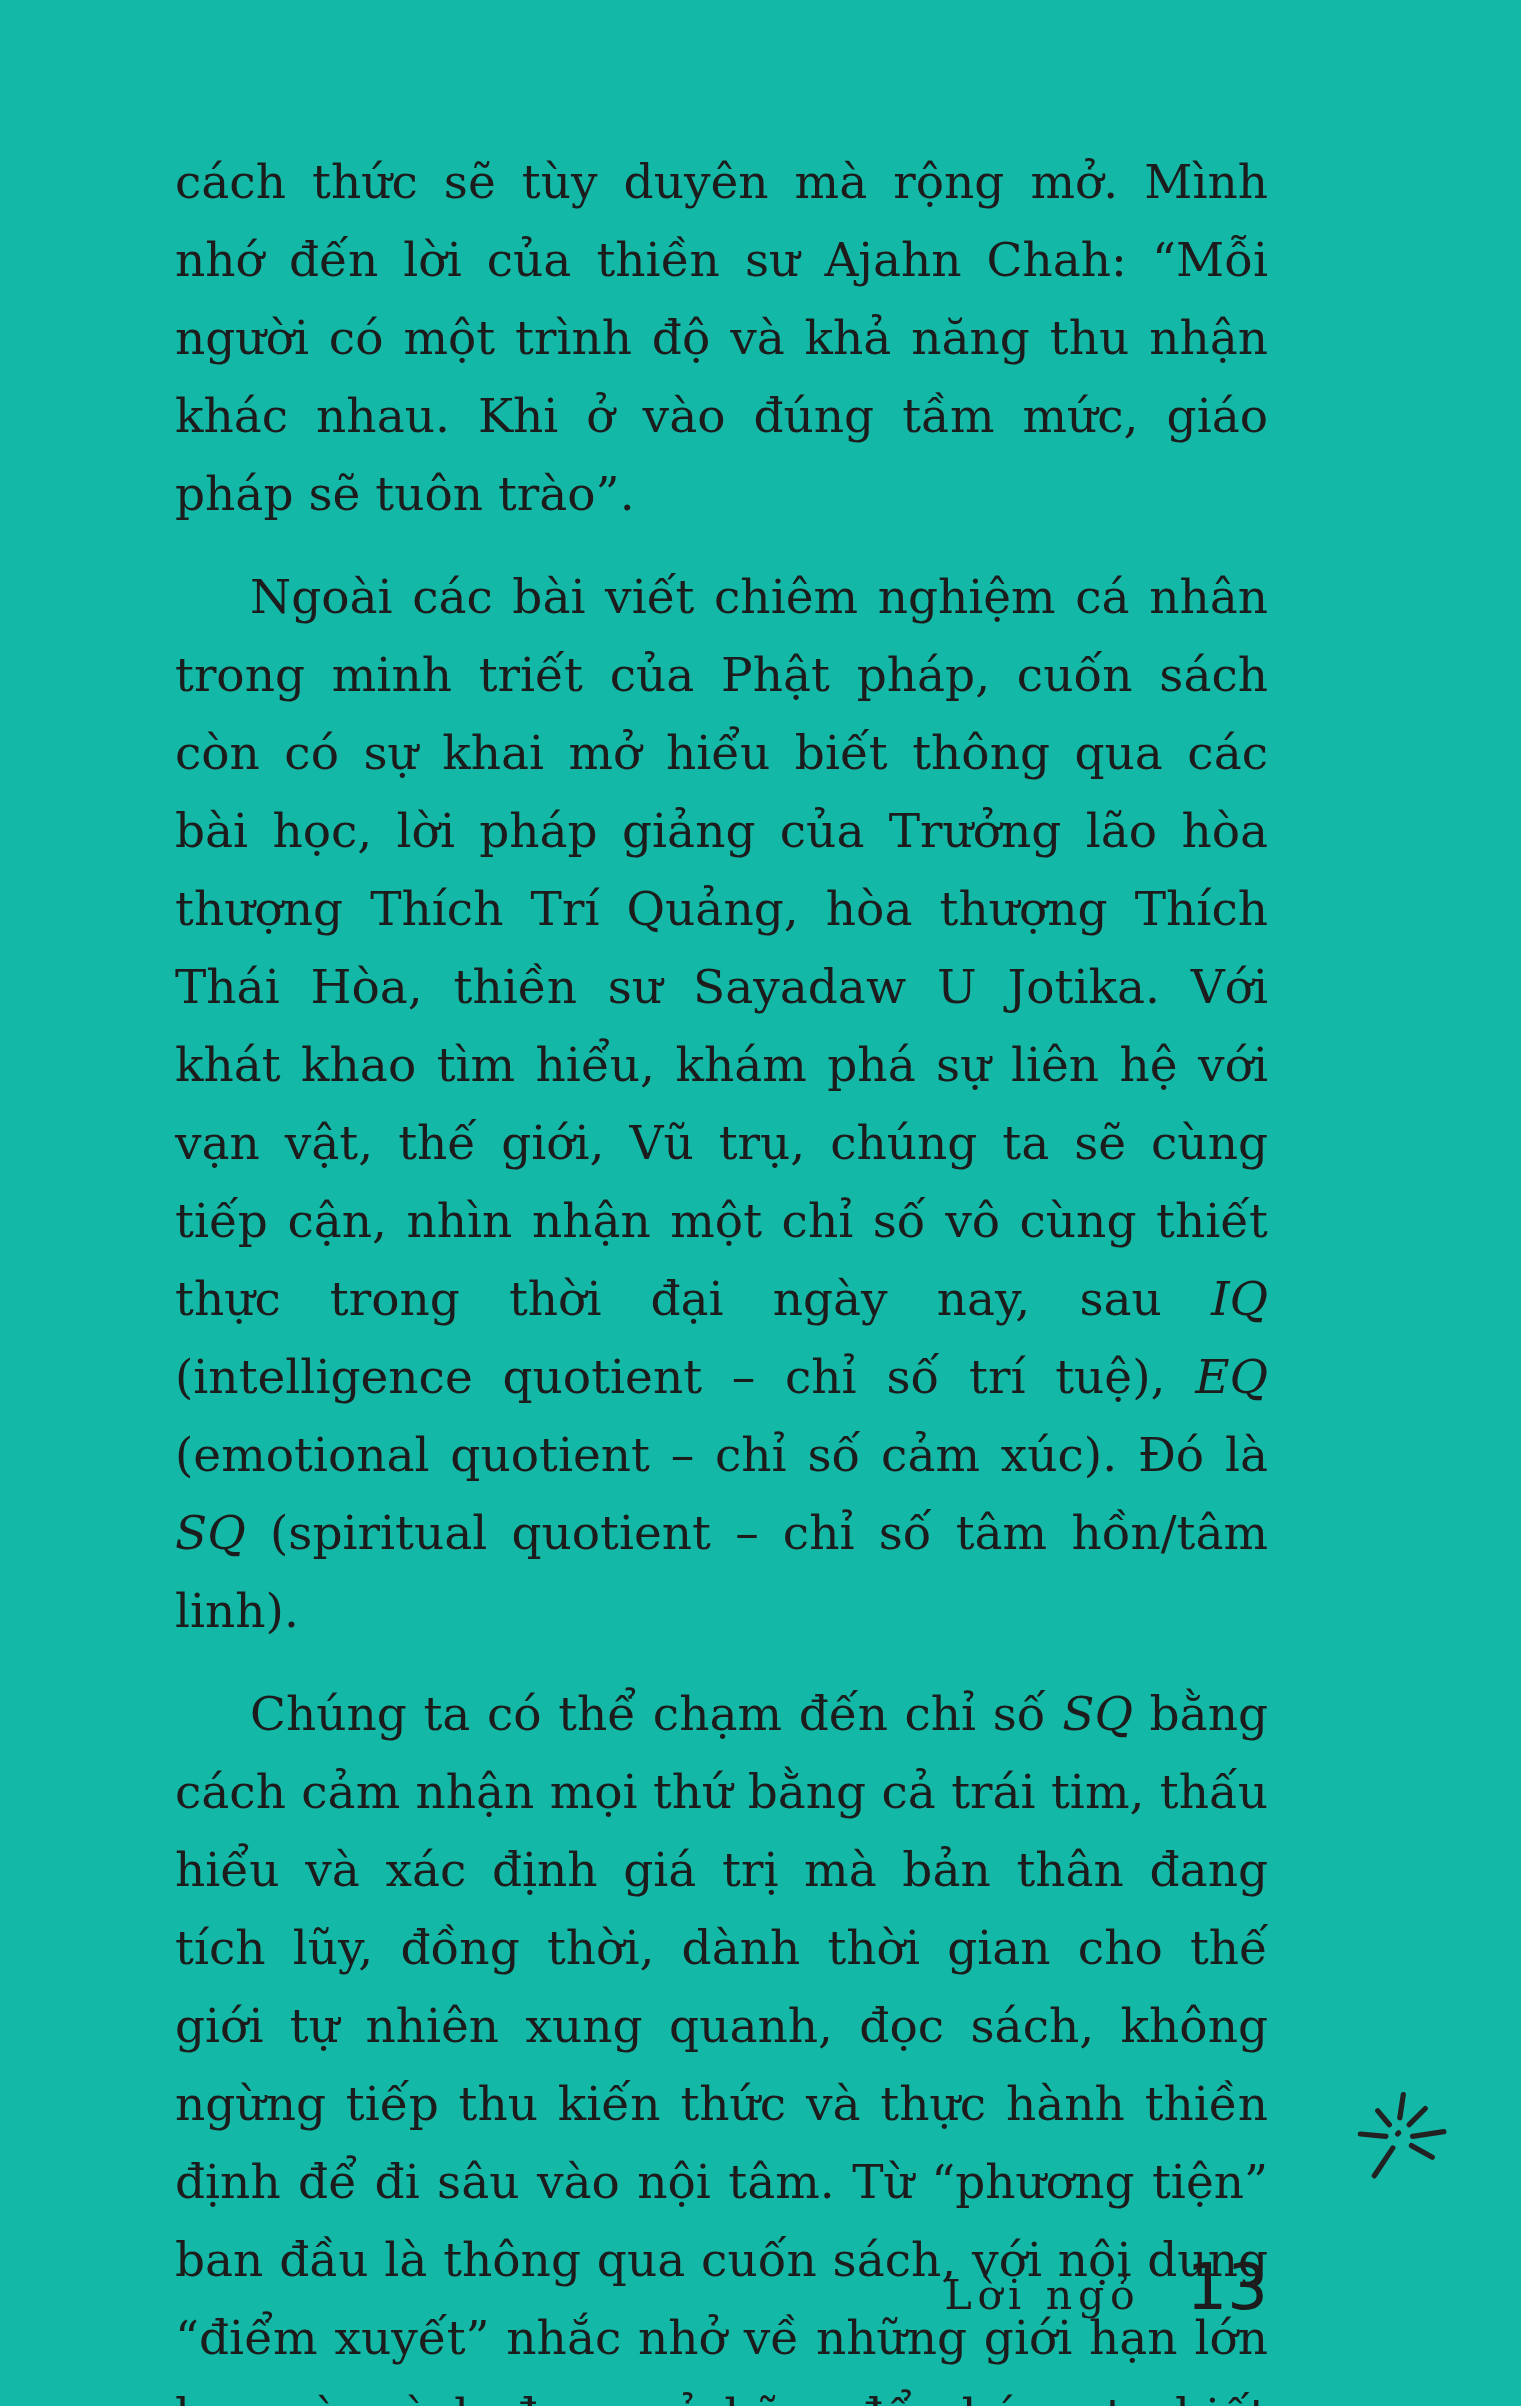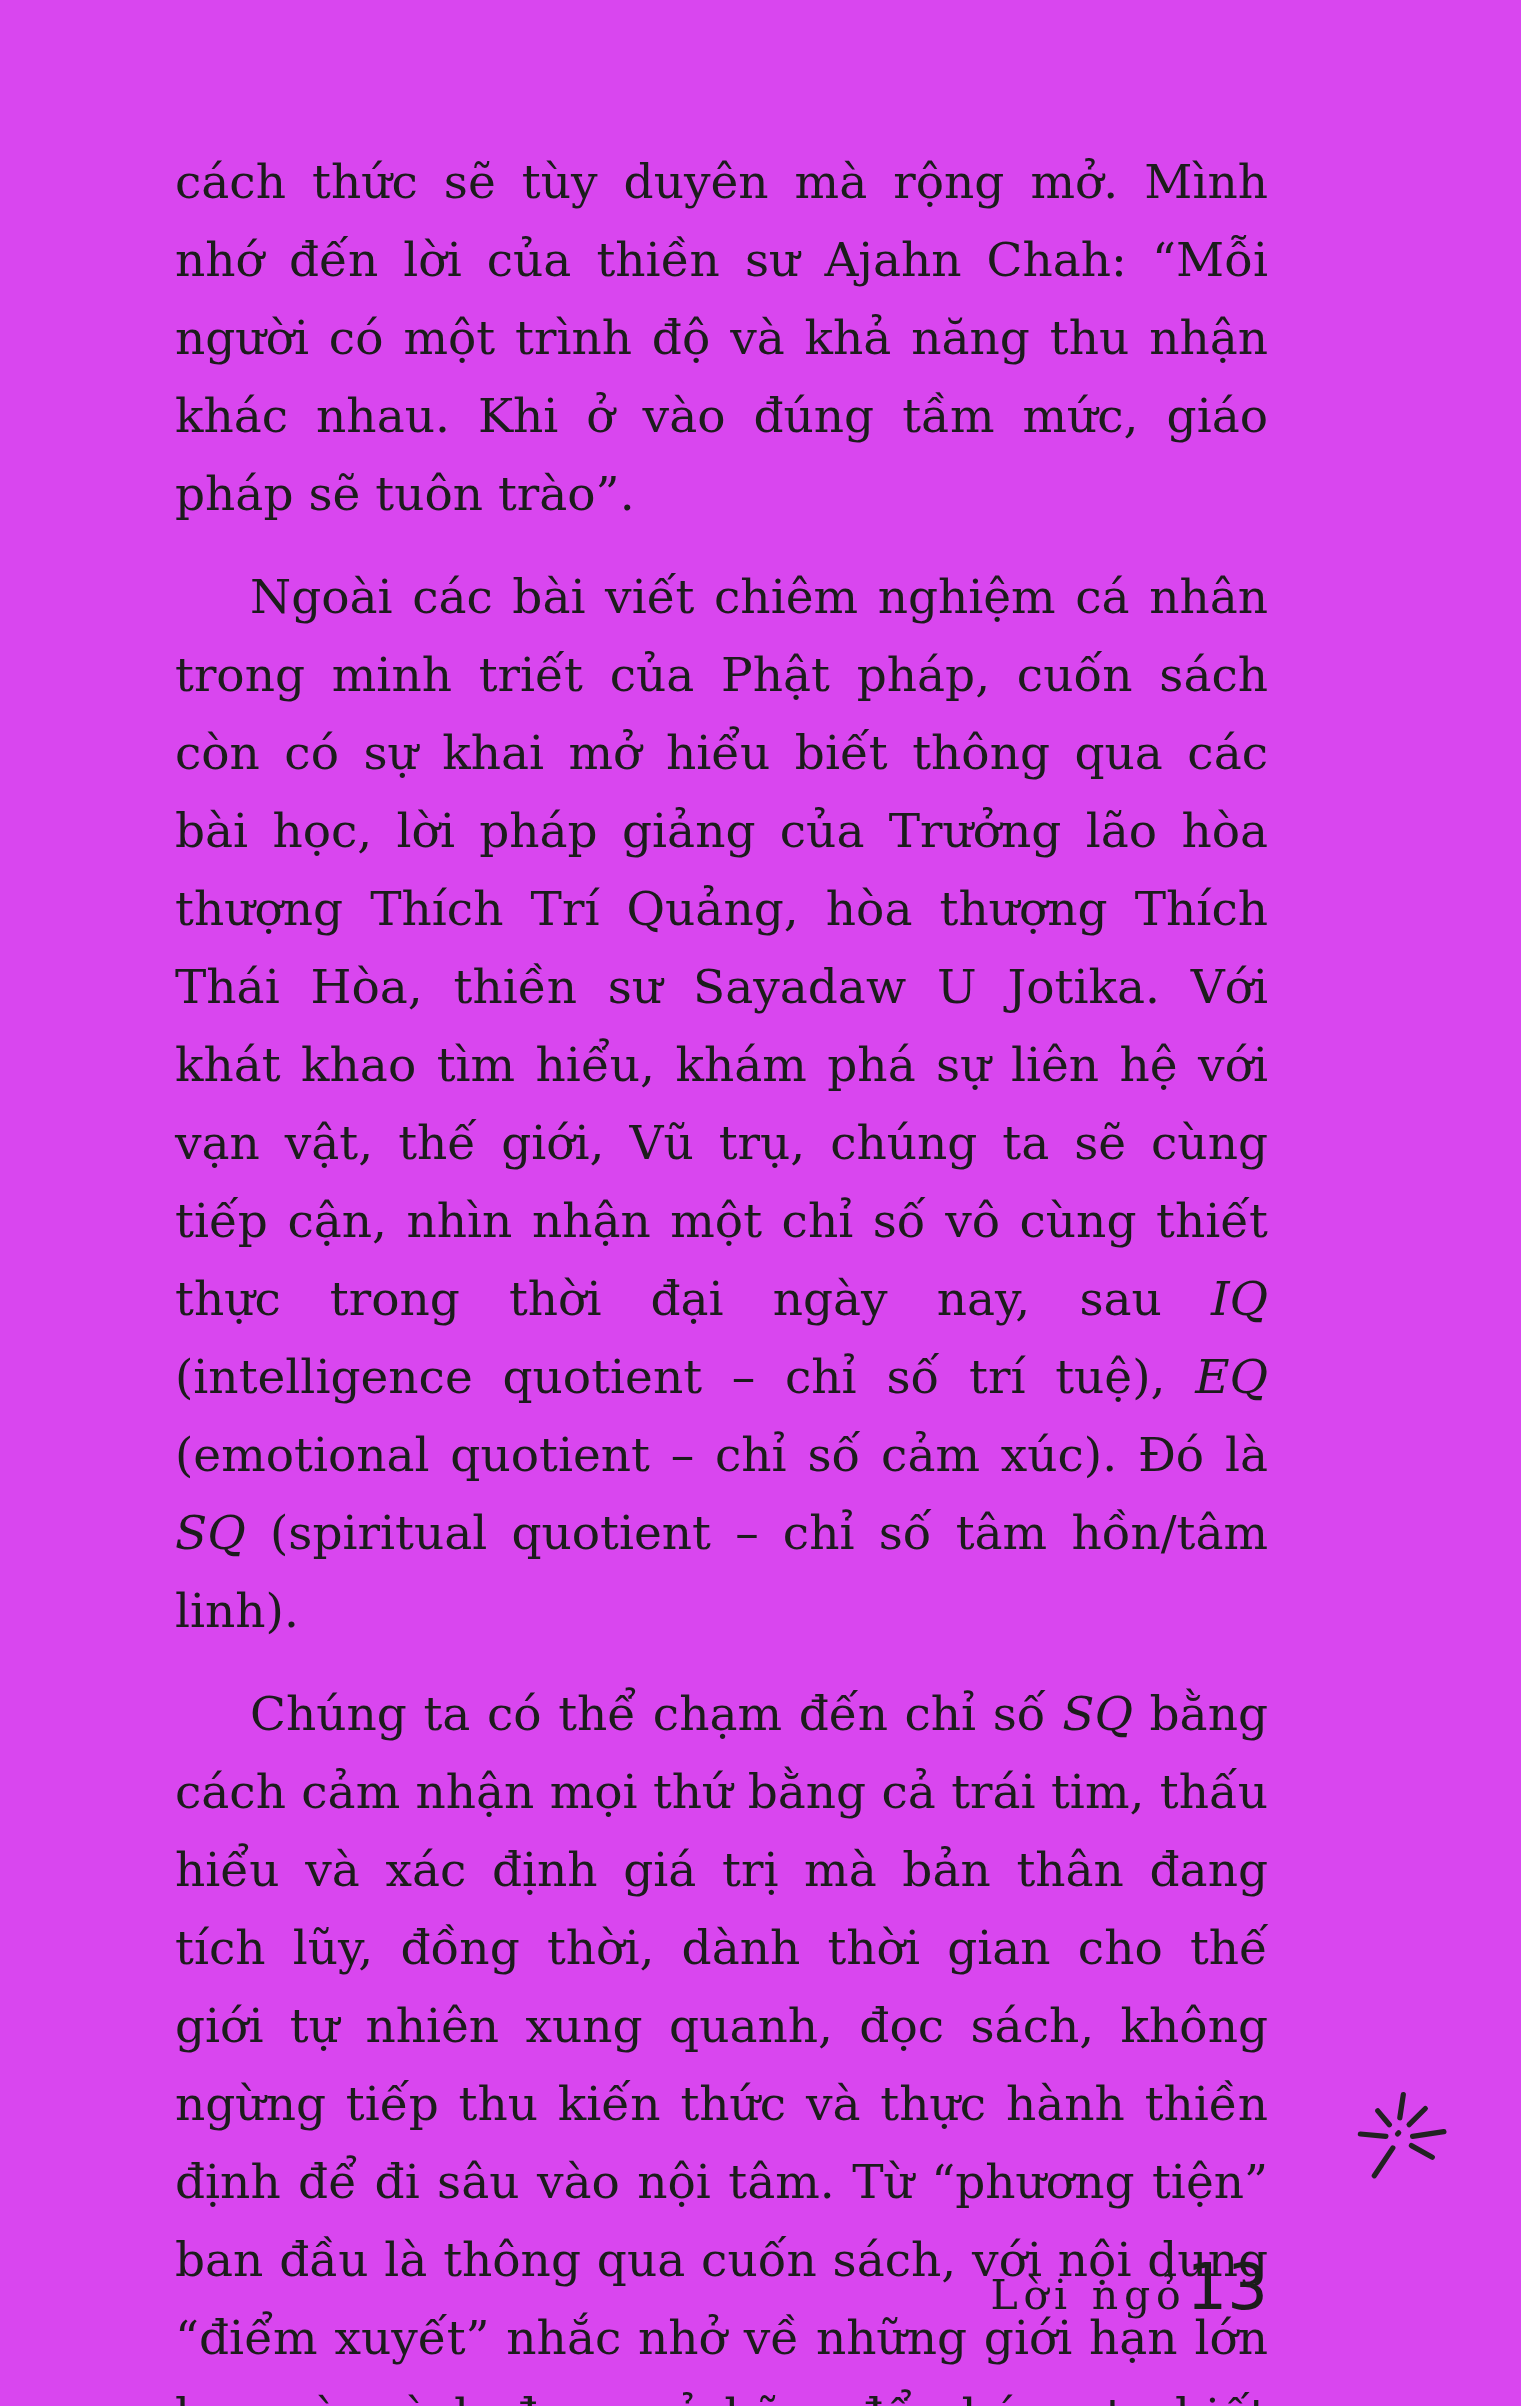--- a/index.html
+++ b/index.html
@@ -5,21 +5,21 @@
   html, body {
     margin: 0;
     padding: 0;
     background: #e8e8e8;
   }
   .page {
     position: relative;
     width: 1522px;
     height: 2406px;
     margin: 0 auto;
-    background: #d946ef;
+    background: #14b8a6;
     font-family: "DejaVu Serif", "Liberation Serif", serif;
     color: #1c1c1c;
     overflow: hidden;
   }
   .text-block {
     position: absolute;
     left: 175px;
     top: 143px;
     width: 1093px;
     font-size: 47px;
@@ -39,20 +39,21 @@
     font-style: italic;
   }
   .page-footer {
     position: absolute;
     left: 175px;
     top: 2250px;
     width: 1093px;
     display: flex;
     justify-content: flex-end;
     align-items: baseline;
+    gap: 46px;
   }
   .section-label {
     font-size: 41px;
     letter-spacing: 5.8px;
     color: #1c1c1c;
   }
   .page-number {
     font-family: "DejaVu Sans", "Liberation Sans", sans-serif;
     font-size: 64px;
     color: #1c1c1c;

